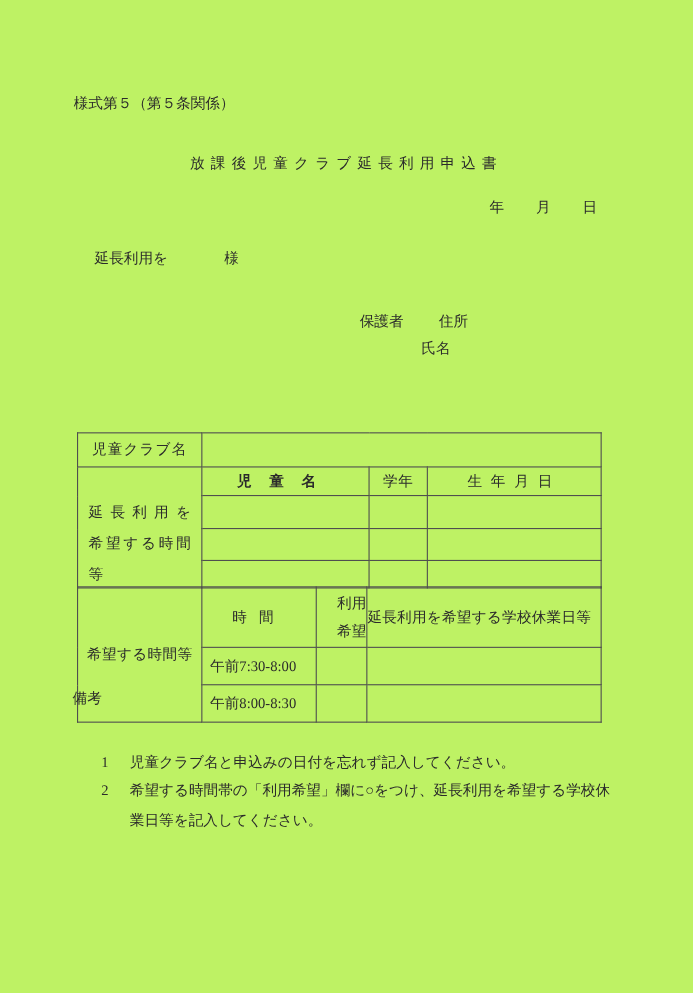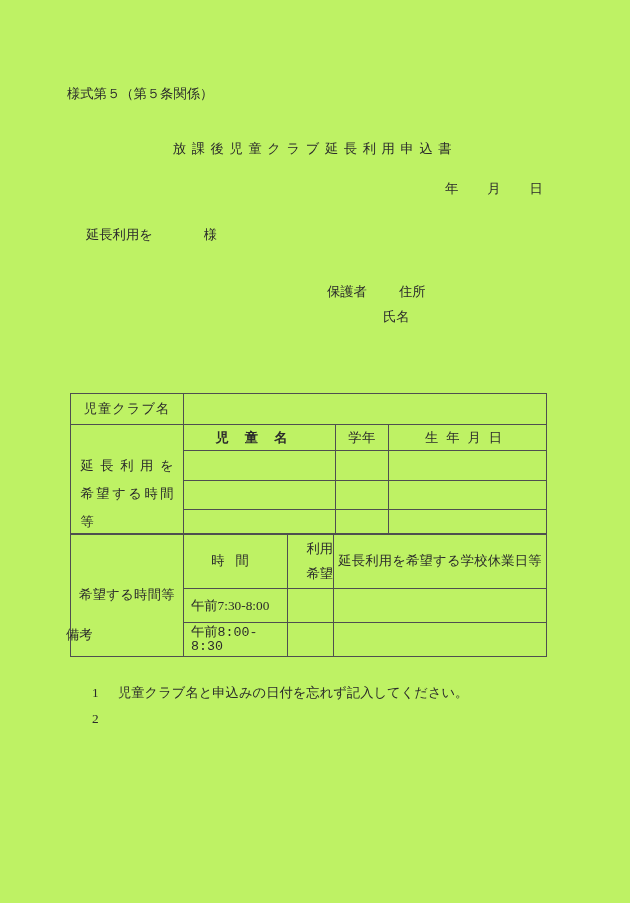--- a/index.html
+++ b/index.html
@@ -60,40 +60,40 @@
   .t2 { left: 70px; top: 533px; width: 476px; }
 
   .t1 .r-a { height: 31px; }
   .t1 .r-b { height: 26px; }
   .t1 .r-c { height: 30px; }
   .t1 .r-d { height: 29px; }
   .t1 .r-e { height: 25px; }
 
   .t2 .r-h { height: 55px; }
   .t2 .r-t1 { height: 34px; margin-left: 40px; }
-  .t2 .r-t2 { height: 34px; font-family: Liberation Mono, monospace; }
+  .t2 .r-t2 { height: 34px; }
 
   .lbl { text-align: center; }
 
   .club-lbl { letter-spacing: 1px; }
 
   .jblock { width: 93px; margin: 0 auto; }
   .jline {
     text-align: justify;
     text-align-last: justify;
     line-height: 28px;
     height: 28px;
   }
 
   .hdr-name  { letter-spacing: 16px; font-weight: bold; }
   .hdr-grade { letter-spacing: 0.5px; }
   .hdr-birth { letter-spacing: 8px; }
   .hdr-time  { letter-spacing: 11px; margin-top: 32px; }
   .hdr-use div { line-height: 25px; text-align: right; }
-  .hdr-closed { text-align: center; letter-spacing: 0.2px; }
+  .hdr-closed { text-align: left; letter-spacing: 0.2px; }
 
   .sched-lbl { letter-spacing: 0.3px; }
 
   .time-cell { text-align: left; padding-left: 7px; }
 
   
   .notes-label { left: 66px; top: 628px; }
   .note { left: 92px; display: flex; }
   .note-1 { top: 686px; }
   .note-2 { top: 712px; }
@@ -201,16 +201,18 @@
   <div class="abs note note-1">
     <span class="note-num">1</span>
     <div class="note-lines">
       <div>児童クラブ名と申込みの日付を忘れず記入してください。</div>
     </div>
   </div>
 
   <div class="abs note note-2">
     <span class="note-num">2</span>
     <div class="note-lines">
+      <div>希望する時間帯の「利用希望」欄に○をつけ、延長利用を希望する学校休</div>
+      <div>業日等を記入してください。</div>
     </div>
   </div>
 
 </div>
 
 </body></html>

